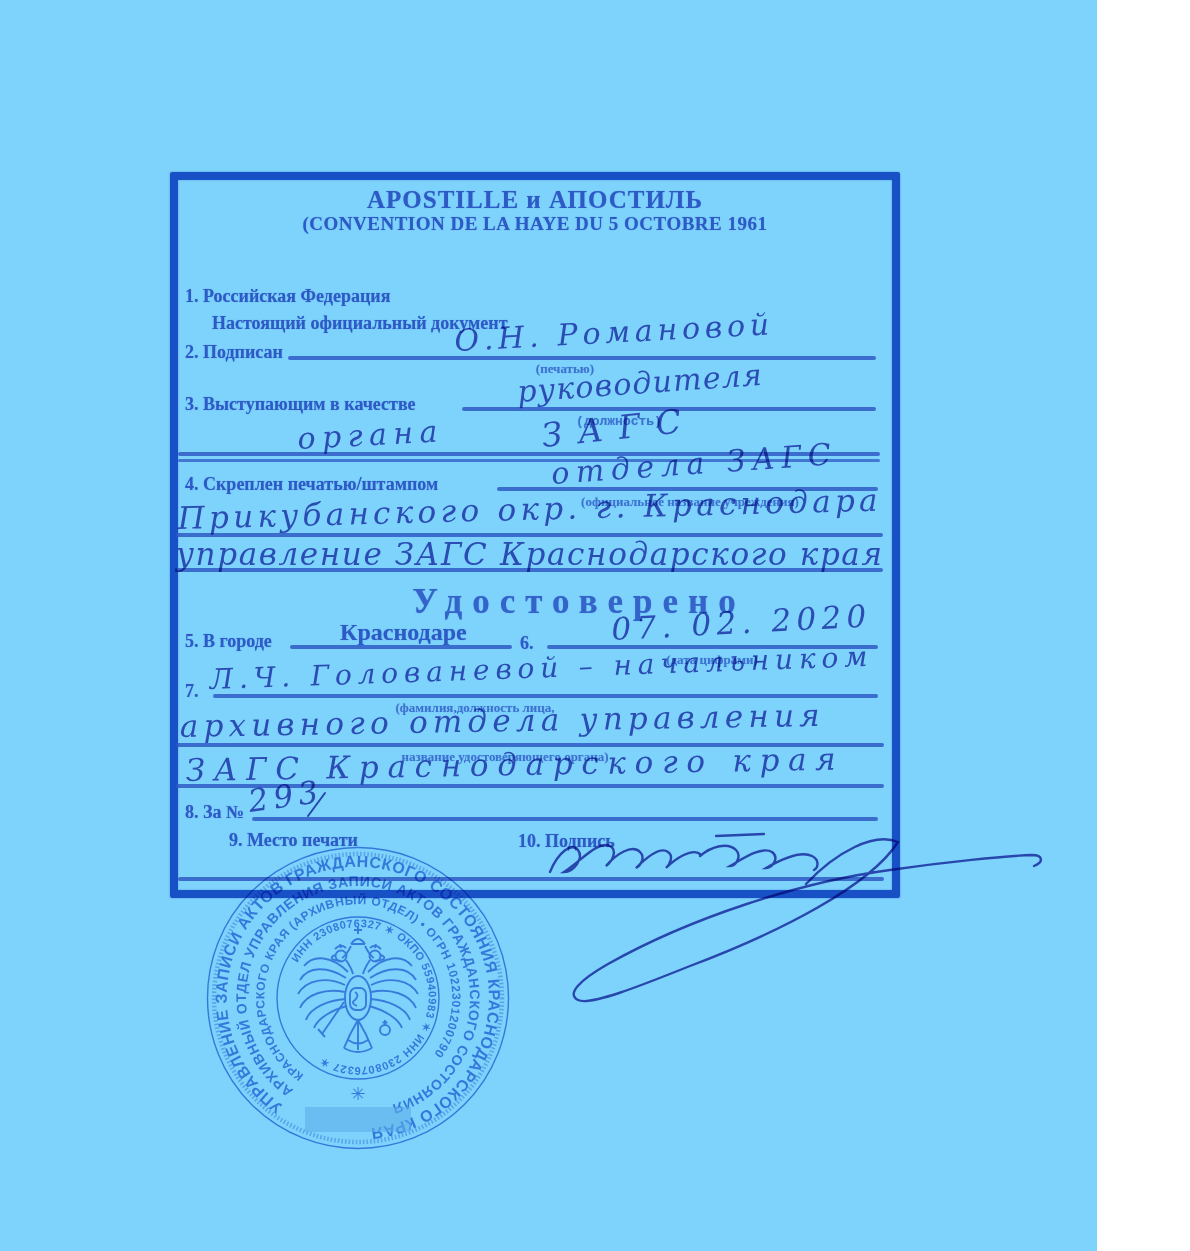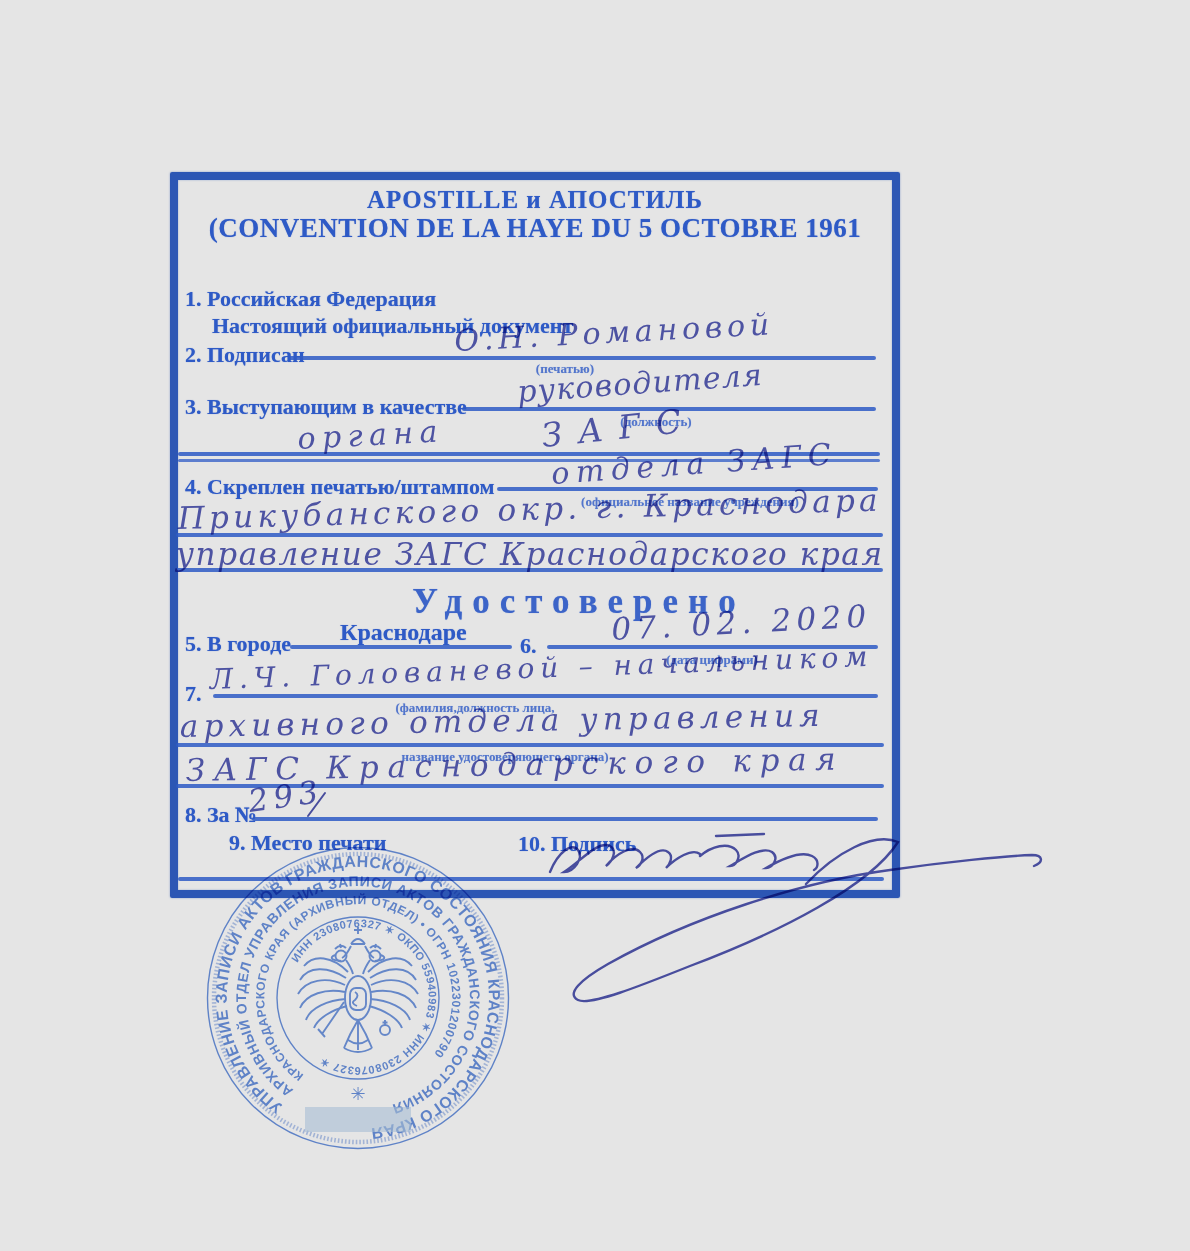--- a/index.html
+++ b/index.html
@@ -1,24 +1,24 @@
 <!DOCTYPE html>
 <html><head>
 <meta charset="utf-8">
 <style>
   html,body{margin:0;padding:0;background:#ffffff;}
-  #canvas{position:relative;width:1190px;height:1251px;background:#e5e5e5;overflow:hidden;
+  #canvas{position:relative;width:1097px;height:1251px;background:#7dd3fc;overflow:hidden;
           font-family:"Liberation Serif", serif;}
   
   .stamp{position:absolute;color:#2e5ac6;font-weight:700;white-space:nowrap;
          text-shadow:0 0 1px rgba(46,90,198,.55);}
   .title{left:170px;width:730px;text-align:center;}
   .t1{font-size:25px;letter-spacing:1px;}
-  .t2,.t3{font-size:27px;letter-spacing:.5px;}
-  .lbl{font-size:22px;}
+  .t2,.t3{font-size:19px;letter-spacing:.5px;}
+  .lbl{font-size:18px;}
   .cap{position:absolute;color:#2e5ac6;font-weight:700;font-size:13px;opacity:.8;
        transform:translateX(-50%);white-space:nowrap;text-shadow:0 0 1px rgba(46,90,198,.4);}
   .certified{font-size:35px;letter-spacing:10px;opacity:.92;}
   
   .uline{position:absolute;height:4px;background:#2e5ac6;opacity:.85;border-radius:2px;}
   .uline.thin{height:3px;opacity:.75;}
   #frame{position:absolute;left:170px;top:172px;width:730px;height:726px;
          border:8px solid #3160c9;box-sizing:border-box;border-radius:2px;
          box-shadow:0 0 2px rgba(49,96,201,.55), inset 0 0 2px rgba(49,96,201,.45);}
   .blend{mix-blend-mode:multiply;}
@@ -38,21 +38,21 @@
 
   <div class="stamp lbl" style="left:185px;top:286px;">1. Российская Федерация</div>
   <div class="stamp lbl" style="left:212px;top:313px;">Настоящий официальный документ</div>
 
   <div class="stamp lbl" style="left:185px;top:342px;">2. Подписан</div>
   <div class="uline" style="left:288px;top:356px;width:588px;"></div>
   <div class="cap" style="left:565px;top:361px;">(печатью)</div>
 
   <div class="stamp lbl" style="left:185px;top:394px;">3. Выступающим в качестве</div>
   <div class="uline" style="left:462px;top:407px;width:414px;"></div>
-  <div class="cap" style="left:656px;top:414px;">(должность)</div>
+  <div class="cap" style="left:619px;top:414px;font-family:Liberation Mono, monospace;">(должность)</div>
 
   <div class="uline" style="left:178px;top:452px;width:702px;"></div>
   <div class="uline thin" style="left:178px;top:459px;width:702px;"></div>
 
   <div class="stamp lbl" style="left:185px;top:474px;">4. Скреплен печатью/штампом</div>
   <div class="uline" style="left:497px;top:487px;width:381px;"></div>
   <div class="cap" style="left:690px;top:494px;">(официальное название учреждения)</div>
 
   <div class="uline" style="left:176px;top:533px;width:707px;"></div>
   <div class="uline" style="left:176px;top:568px;width:707px;"></div>

